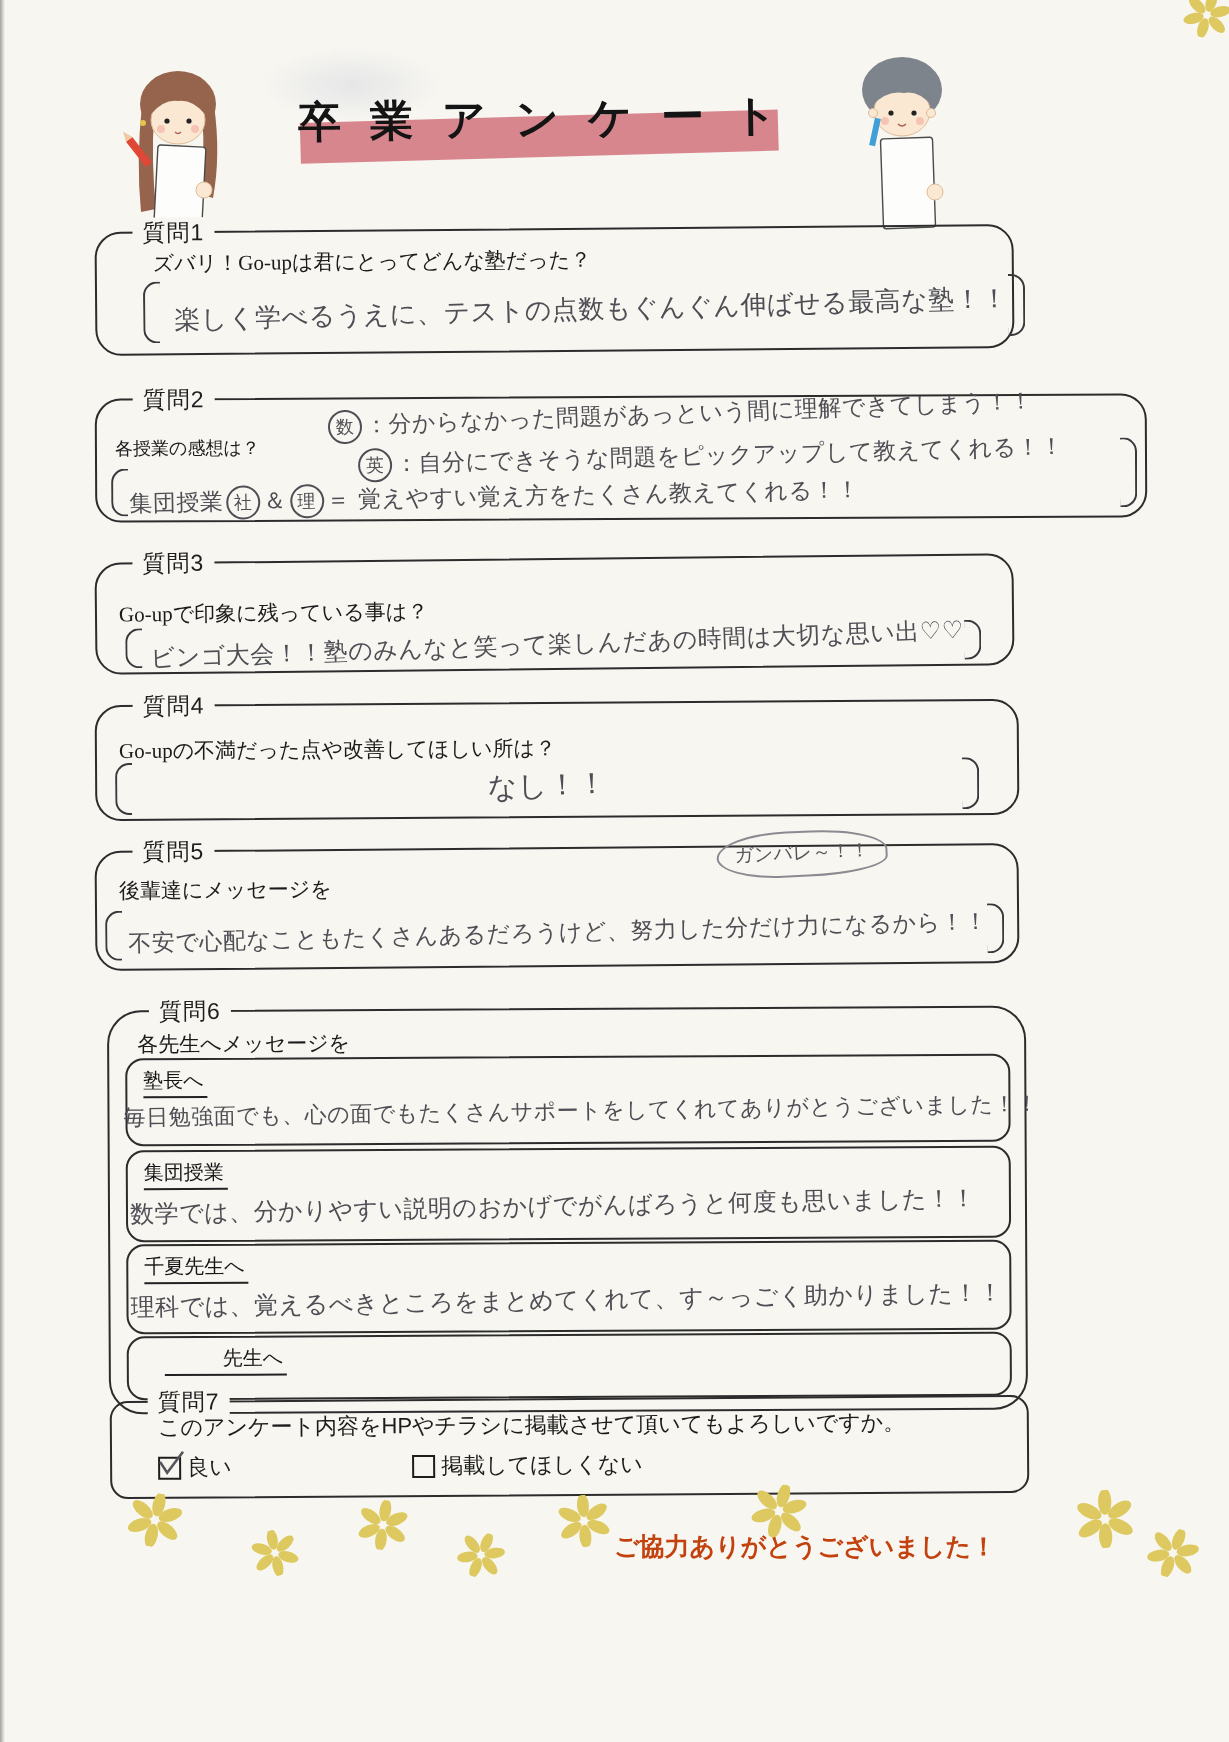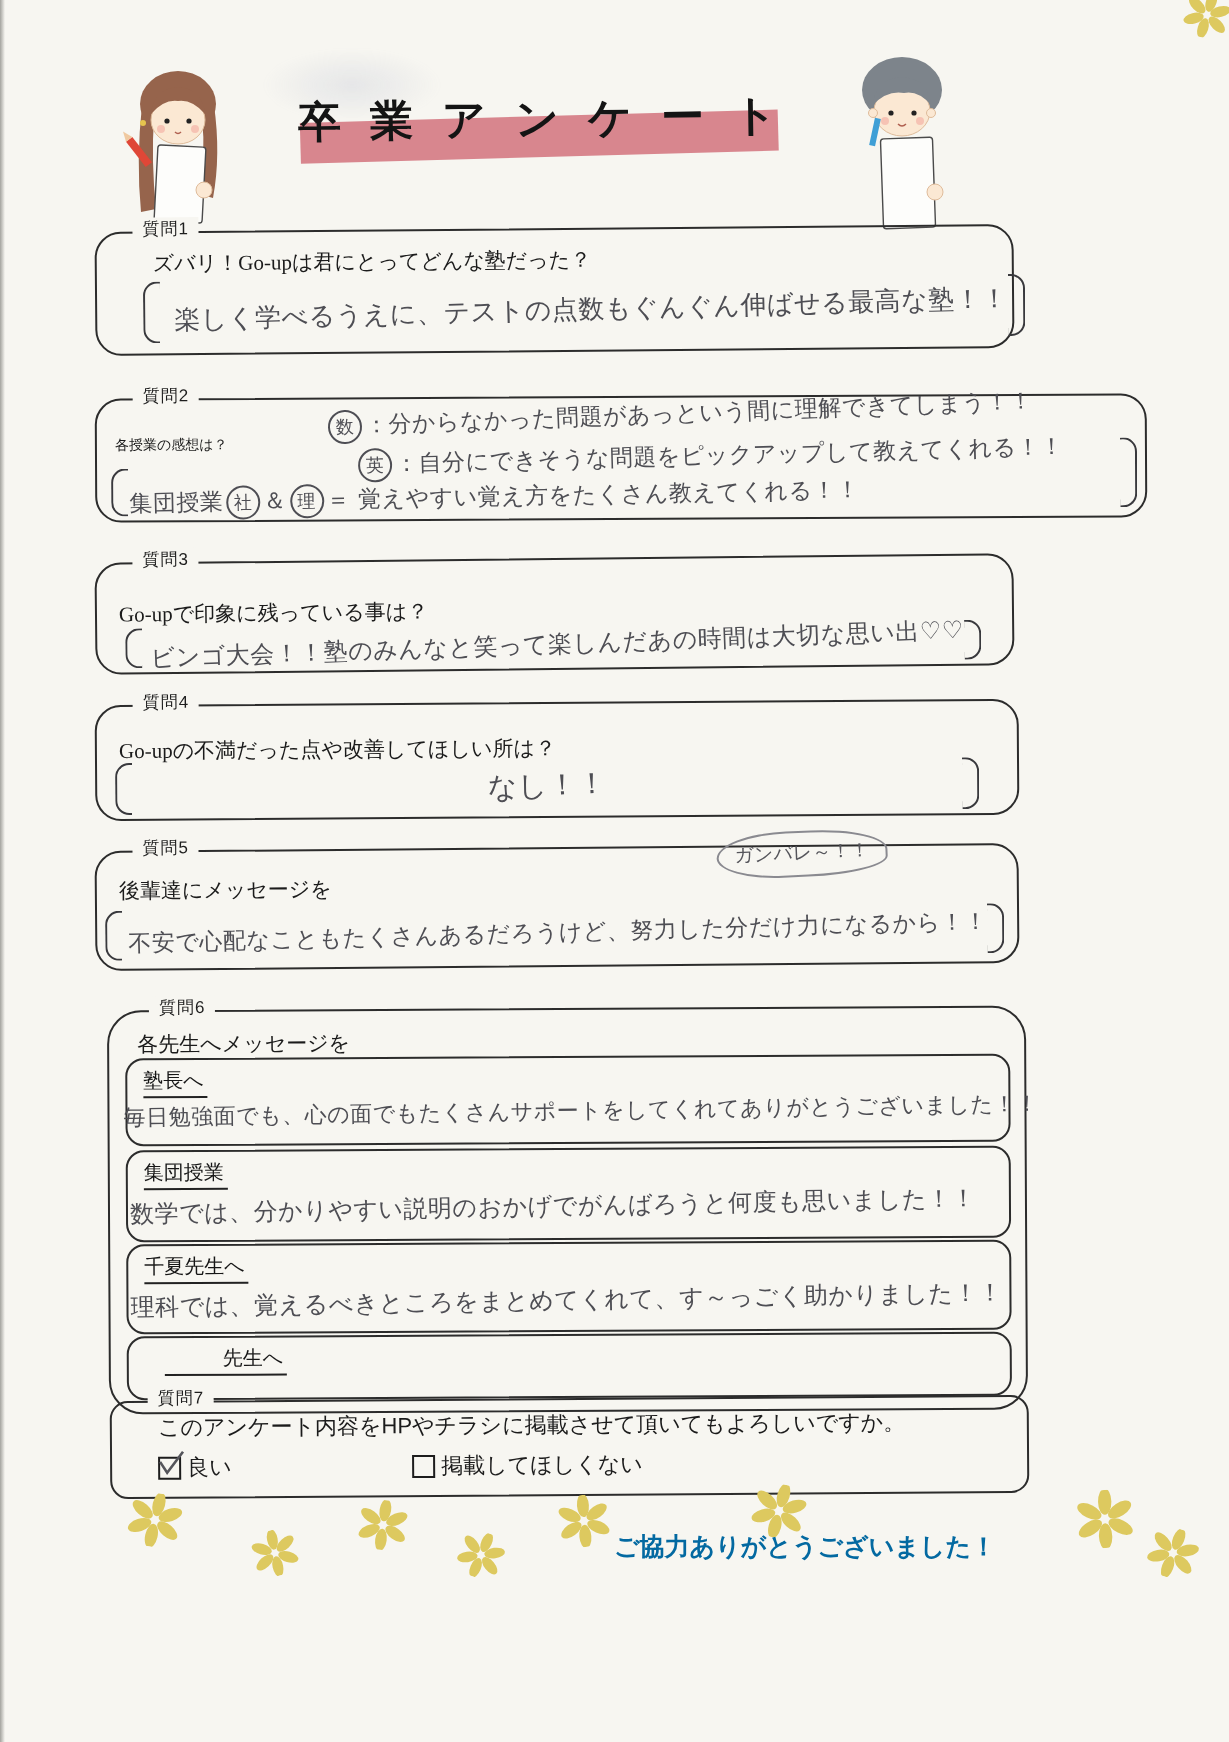--- a/index.html
+++ b/index.html
@@ -18,21 +18,21 @@
   .title-bar{position:absolute;left:2px;top:26px;width:478px;height:41px;
     background:#d8868e;transform:rotate(-0.7deg);}
   .title-text{position:relative;font-size:43px;font-weight:bold;letter-spacing:29px;
     color:#141414;white-space:nowrap;font-family:"Liberation Sans","DejaVu Sans",sans-serif;}
   .chara{position:absolute;}
   .chara.girl{left:118px;top:60px;}
   .chara.boy{left:842px;top:50px;}
   
   .qbox{position:absolute;border:2.5px solid #2c2c2c;border-radius:26px;}
   .qlabel{position:absolute;top:-16px;left:36px;background:#f7f6f1;padding:0 10px;
-    font-size:17px;color:#1e1e1e;letter-spacing:1px;}
+    font-size:23px;color:#1e1e1e;letter-spacing:1px;}
   .pq{position:absolute;font-size:21px;color:#1b1b1b;white-space:nowrap;}
   .serifq{font-family:"Liberation Serif","DejaVu Serif",serif;}
   .hw{font-family:"DejaVu Sans","Liberation Sans",sans-serif;color:#4e4e54;
     white-space:nowrap;letter-spacing:.5px;}
   .row{position:absolute;display:flex;align-items:center;}
   .brk{align-self:stretch;width:15px;flex:0 0 15px;border:2px solid #39393d;}
   .brk.l{border-right:none;border-radius:14px 0 0 14px;}
   .brk.r{border-left:none;border-radius:0 14px 14px 0;}
   .badge{display:inline-flex;align-items:center;justify-content:center;
     width:30px;height:30px;border:2px solid #4e4e54;border-radius:50%;
@@ -47,21 +47,21 @@
   .cb{position:relative;display:inline-block;width:19px;height:19px;
     border:2px solid #1d1d1d;margin-right:6px;flex:0 0 auto;}
   .cb svg{position:absolute;left:-5px;top:-10px;}
   
   .bubble{position:absolute;border:2px solid #8a8a90;color:#55555b;
     border-radius:48% 52% 55% 45% / 62% 55% 45% 55%;
     padding:7px 16px 9px;font-size:19px;transform:rotate(-2deg);
     font-family:"DejaVu Sans","Liberation Sans",sans-serif;white-space:nowrap;}
   
   .flower{position:absolute;}
-  .thanks{position:absolute;font-size:25px;font-weight:bold;color:#0369a1;white-space:nowrap;}
+  .thanks{position:absolute;font-size:25px;font-weight:bold;color:#c2410c;white-space:nowrap;}
 </style>
 </head>
 <body>
 
 <div id="page">
   <div class="edge-left"></div>
   <div class="smudge"></div>
 
   <svg width="0" height="0" style="position:absolute">
     <symbol id="flower" viewBox="0 0 40 40">
@@ -130,21 +130,21 @@
     <div class="pq serifq" style="left:56px;top:16px">ズバリ！Go-upは君にとってどんな塾だった？</div>
     <div class="row" style="left:46px;right:22px;top:48px;height:62px">
       <span class="brk l"></span>
       <span class="hw" style="font-size:26px;margin-left:14px;flex:1;transform:rotate(-1deg)">楽しく学べるうえに、テストの点数もぐんぐん伸ばせる最高な塾！！</span>
       <span class="brk r"></span>
     </div>
   </div>
 
   <div class="qbox" style="left:95px;top:396px;width:1048px;height:120px;transform:rotate(-0.3deg)">
     <span class="qlabel">質問2</span>
-    <div class="pq" style="left:18px;top:36px;font-size:14px">各授業の感想は？</div>
+    <div class="pq" style="left:18px;top:36px;font-size:18px">各授業の感想は？</div>
     <div class="hw" style="position:absolute;left:228px;top:0px;font-size:23px;transform:rotate(-1.8deg)">
       <span class="badge">数</span><span>：分からなかった問題があっという間に理解できてしまう！！</span>
     </div>
     <div class="hw" style="position:absolute;left:258px;top:42px;font-size:23px;transform:rotate(-1.2deg)">
       <span class="badge">英</span><span>：自分にできそうな問題をピックアップして教えてくれる！！</span>
     </div>
     <div class="hw" style="position:absolute;left:32px;top:82px;font-size:23px;transform:rotate(-0.8deg)">
       <span>集団授業</span><span class="badge">社</span><span>＆</span><span class="badge">理</span><span>＝ 覚えやすい覚え方をたくさん教えてくれる！！</span>
     </div>
     <span class="brk l" style="position:absolute;left:14px;top:68px;height:44px"></span>

